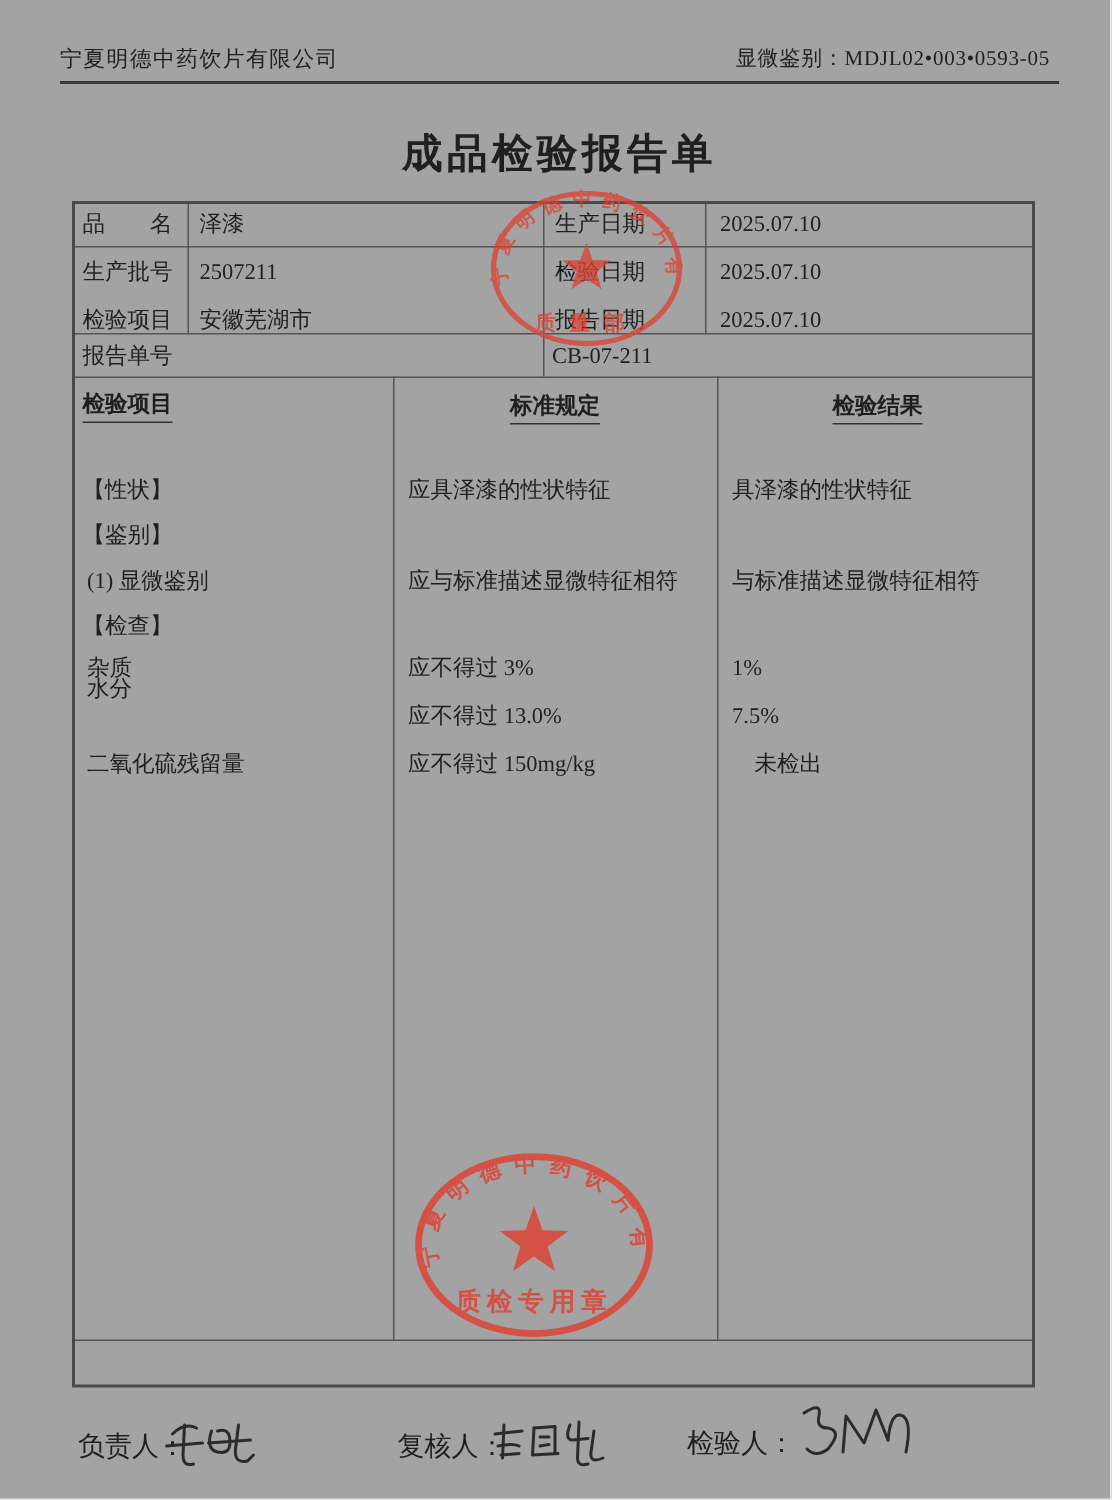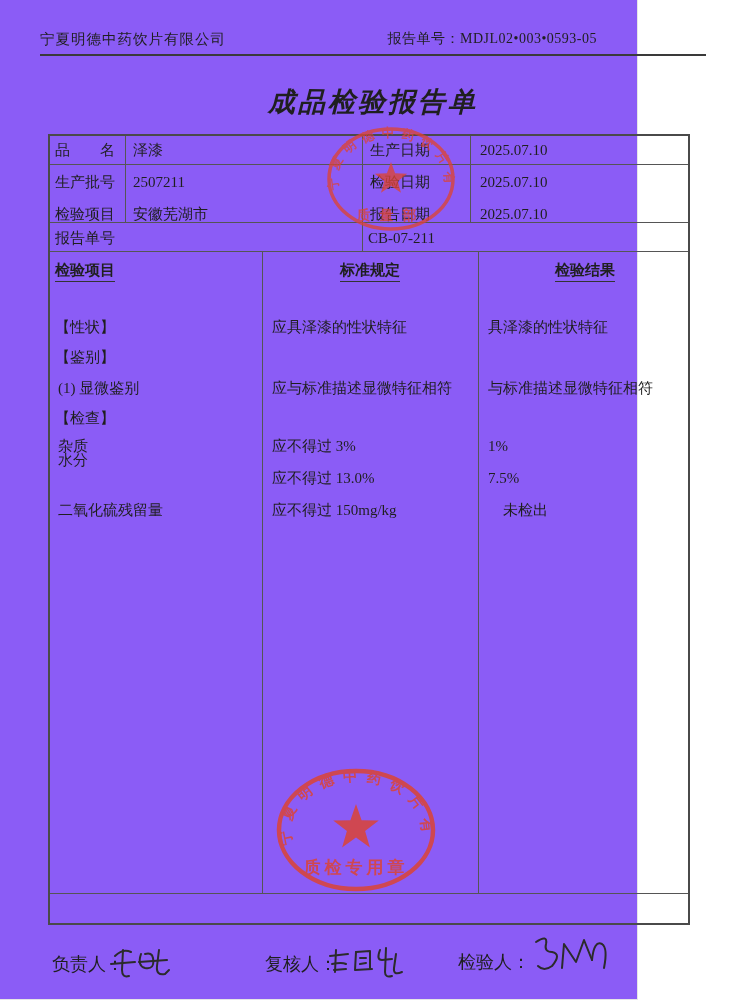--- a/index.html
+++ b/index.html
@@ -4,29 +4,29 @@
 <style>
   html,body{margin:0;padding:0;}
   body{
     width:746px;height:1000px;
     background:#ffffff;
     font-family:"Liberation Serif","DejaVu Serif",serif;
     color:#1f1f1f;
     position:relative;
     overflow:hidden;
   }
-  .page{position:relative;width:638px;height:1000px;background:#8b5cf6;
+  .page{position:relative;width:741px;height:1000px;background:#a3a3a3;
     border-right:1px solid #e6e6e6;border-bottom:1px solid #e6e6e6;box-sizing:border-box;}
   .abs{position:absolute;}
   
   .company{left:40px;top:30px;font-size:14.5px;letter-spacing:1px;}
   .doccode{right:40px;top:30px;font-size:14px;letter-spacing:.5px;}
   .header-rule{left:40px;top:54px;width:666px;height:2px;background:#3a3a3a;}
   
-  .title{left:0;top:84px;width:746px;text-align:center;font-size:27px;font-weight:bold;letter-spacing:3px;font-style:italic;}
+  .title{left:0;top:84px;width:746px;text-align:center;font-size:27px;font-weight:bold;letter-spacing:3px;}
   
   .main-box{left:48px;top:134px;width:642px;height:791px;border:2px solid #4a4a4a;box-sizing:border-box;}
   .hline{position:absolute;left:0;width:100%;height:1px;background:#555;}
   .vline{position:absolute;width:1px;background:#555;}
   .cell-text{position:absolute;font-size:15px;white-space:nowrap;line-height:1.2;}
   .col-head{position:absolute;font-size:15px;text-align:center;}
   .col-head .u, .u-inline{border-bottom:1px solid #333;padding-bottom:3px;font-weight:bold;}
   .concl{position:absolute;left:12px;top:763px;font-size:15.5px;white-space:nowrap;}
   .concl b{font-weight:bold;}
   
@@ -35,21 +35,21 @@
   .sig-svg path{stroke:#2b2b2b;stroke-width:2;fill:none;stroke-linecap:round;stroke-linejoin:round;}
   
   .stamp{position:absolute;pointer-events:none;}
 </style>
 </head>
 <body>
 
 <div class="page">
 
   <div class="abs company">宁夏明德中药饮片有限公司</div>
-  <div class="abs doccode"><span>报告单号：</span><span>MDJL02•003•0593-05</span></div>
+  <div class="abs doccode"><span>显微鉴别：</span><span>MDJL02•003•0593-05</span></div>
   <div class="abs header-rule"></div>
 
   <div class="abs title">成品检验报告单</div>
 
   <div class="abs main-box">
 
     <div class="hline" style="top:28px"></div>
     <div class="hline" style="top:86px"></div>
     <div class="hline" style="top:115px"></div>
     <div class="hline" style="top:757px"></div>

